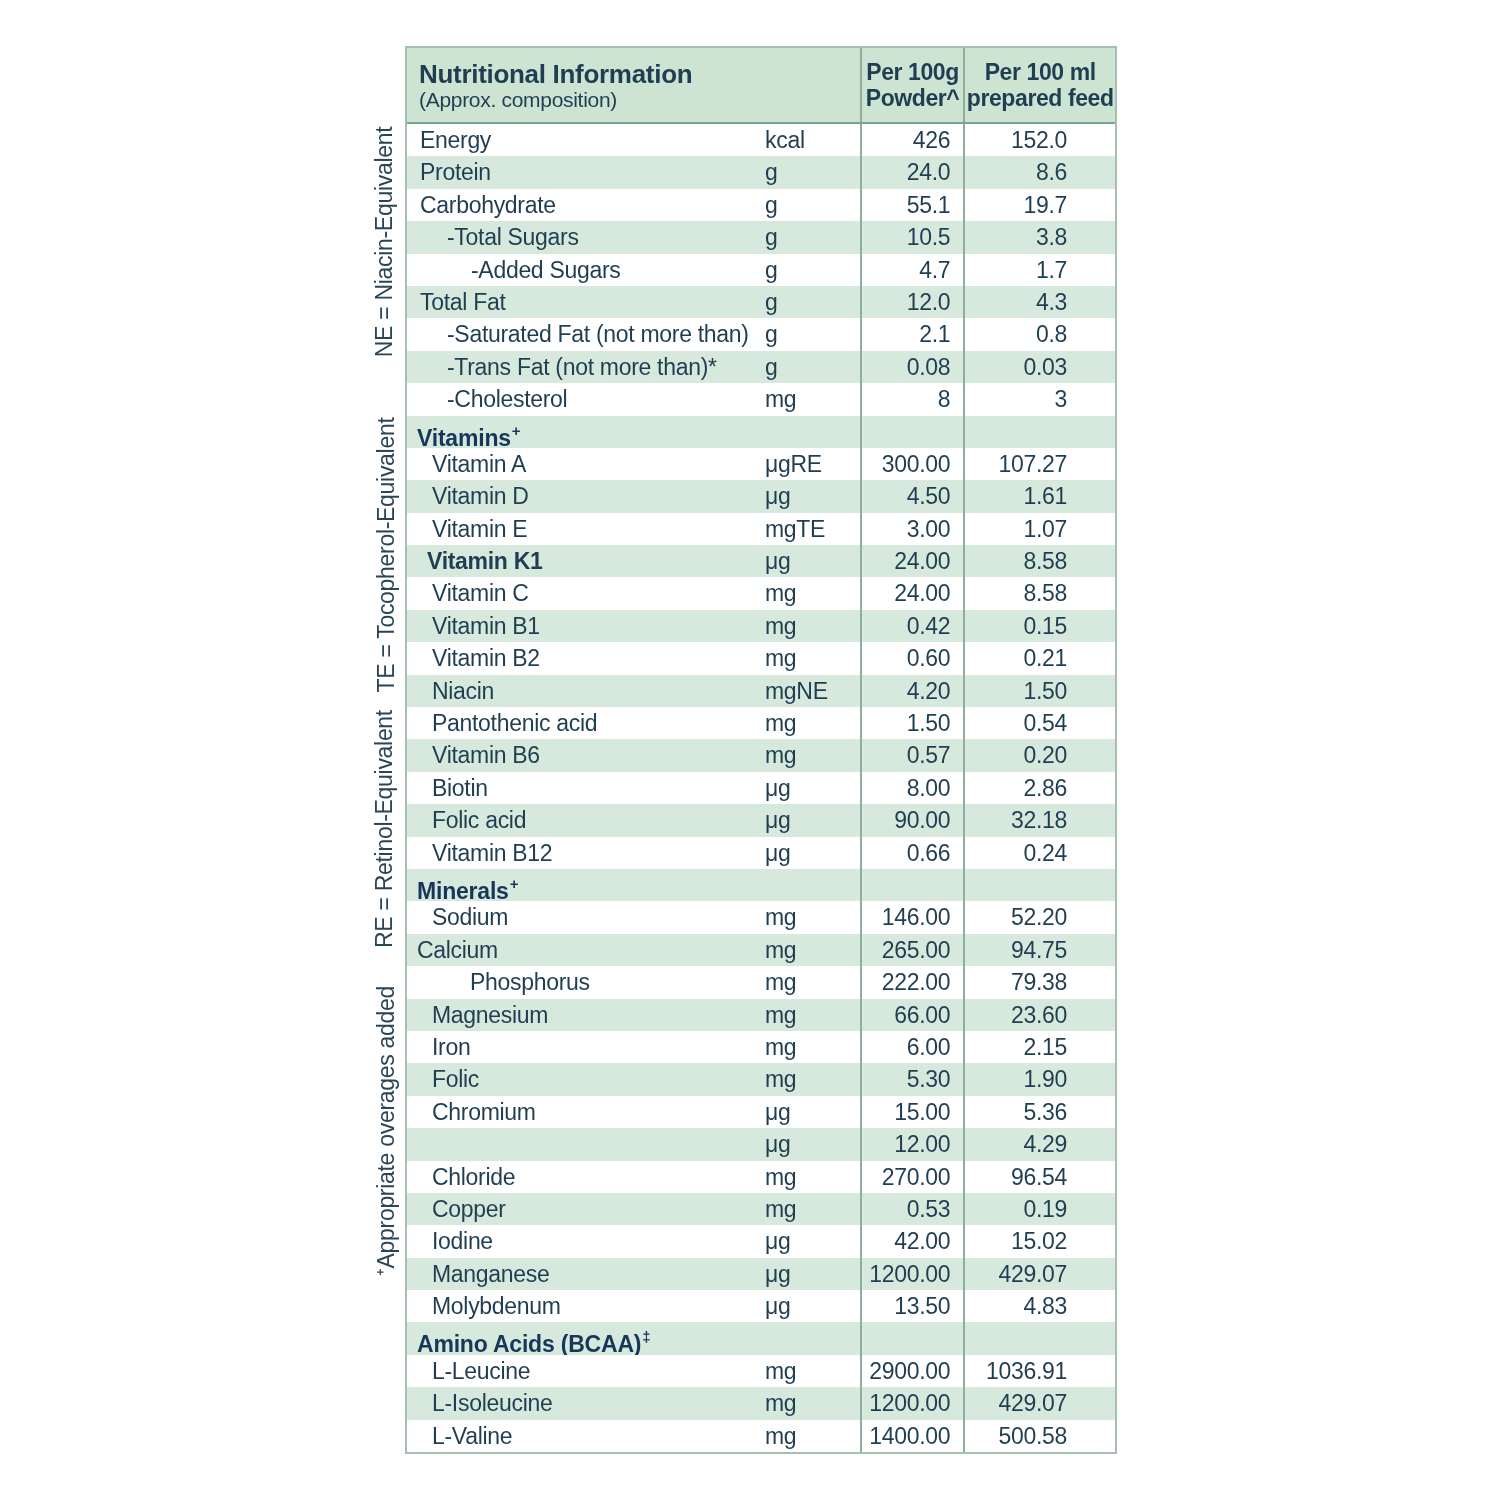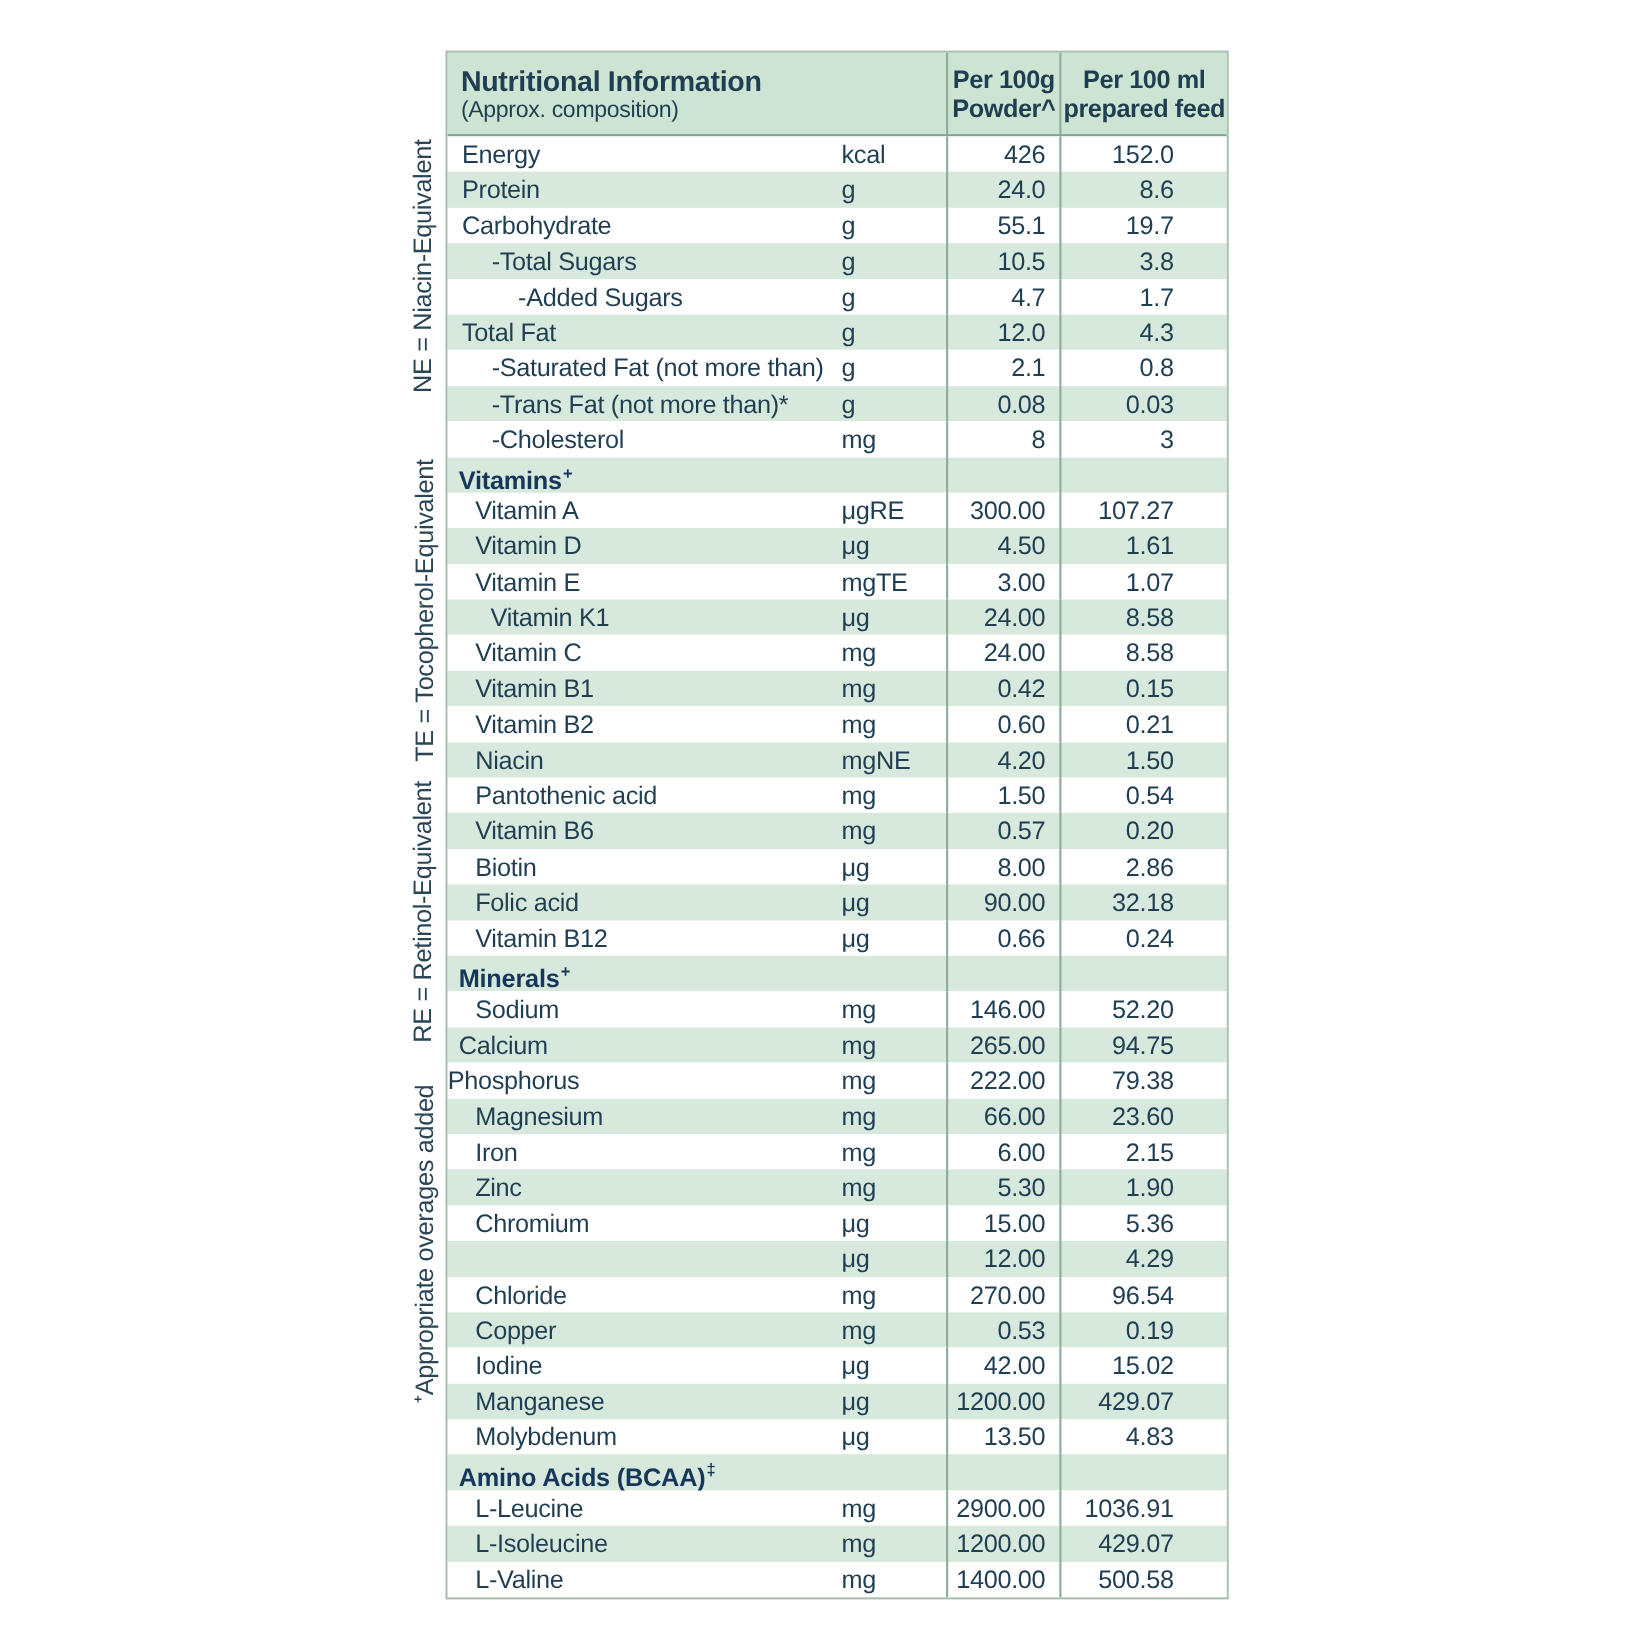--- a/index.html
+++ b/index.html
@@ -196,21 +196,21 @@
         <div class="row">
           <div class="c-name">
             <span class="c-lbl" style="padding-left: 25px;">Vitamin E</span>
             <span class="c-unit">mgTE</span>
           </div>
           <div class="c-v1">3.00</div>
           <div class="c-v2">1.07</div>
         </div>
         <div class="row green">
           <div class="c-name">
-            <span class="c-lbl" style="padding-left: 39px;">Vitamin K1</span>
+            <span class="c-lbl" style="padding-left: 20px; font-weight: bold;">Vitamin K1</span>
             <span class="c-unit">μg</span>
           </div>
           <div class="c-v1">24.00</div>
           <div class="c-v2">8.58</div>
         </div>
         <div class="row">
           <div class="c-name">
             <span class="c-lbl" style="padding-left: 25px;">Vitamin C</span>
             <span class="c-unit">mg</span>
           </div>
@@ -299,21 +299,21 @@
         <div class="row green">
           <div class="c-name">
             <span class="c-lbl" style="padding-left: 10px;">Calcium</span>
             <span class="c-unit">mg</span>
           </div>
           <div class="c-v1">265.00</div>
           <div class="c-v2">94.75</div>
         </div>
         <div class="row">
           <div class="c-name">
-            <span class="c-lbl" style="">Phosphorus</span>
+            <span class="c-lbl" style="padding-left: 25px; margin-left: 38px;">Phosphorus</span>
             <span class="c-unit">mg</span>
           </div>
           <div class="c-v1">222.00</div>
           <div class="c-v2">79.38</div>
         </div>
         <div class="row green">
           <div class="c-name">
             <span class="c-lbl" style="padding-left: 25px;">Magnesium</span>
             <span class="c-unit">mg</span>
           </div>
@@ -323,21 +323,21 @@
         <div class="row">
           <div class="c-name">
             <span class="c-lbl" style="padding-left: 25px;">Iron</span>
             <span class="c-unit">mg</span>
           </div>
           <div class="c-v1">6.00</div>
           <div class="c-v2">2.15</div>
         </div>
         <div class="row green">
           <div class="c-name">
-            <span class="c-lbl" style="padding-left: 25px;">Zinc</span>
+            <span class="c-lbl" style="padding-left: 25px;">Folic</span>
             <span class="c-unit">mg</span>
           </div>
           <div class="c-v1">5.30</div>
           <div class="c-v2">1.90</div>
         </div>
         <div class="row">
           <div class="c-name">
             <span class="c-lbl" style="padding-left: 25px;">Chromium</span>
             <span class="c-unit">μg</span>
           </div>

